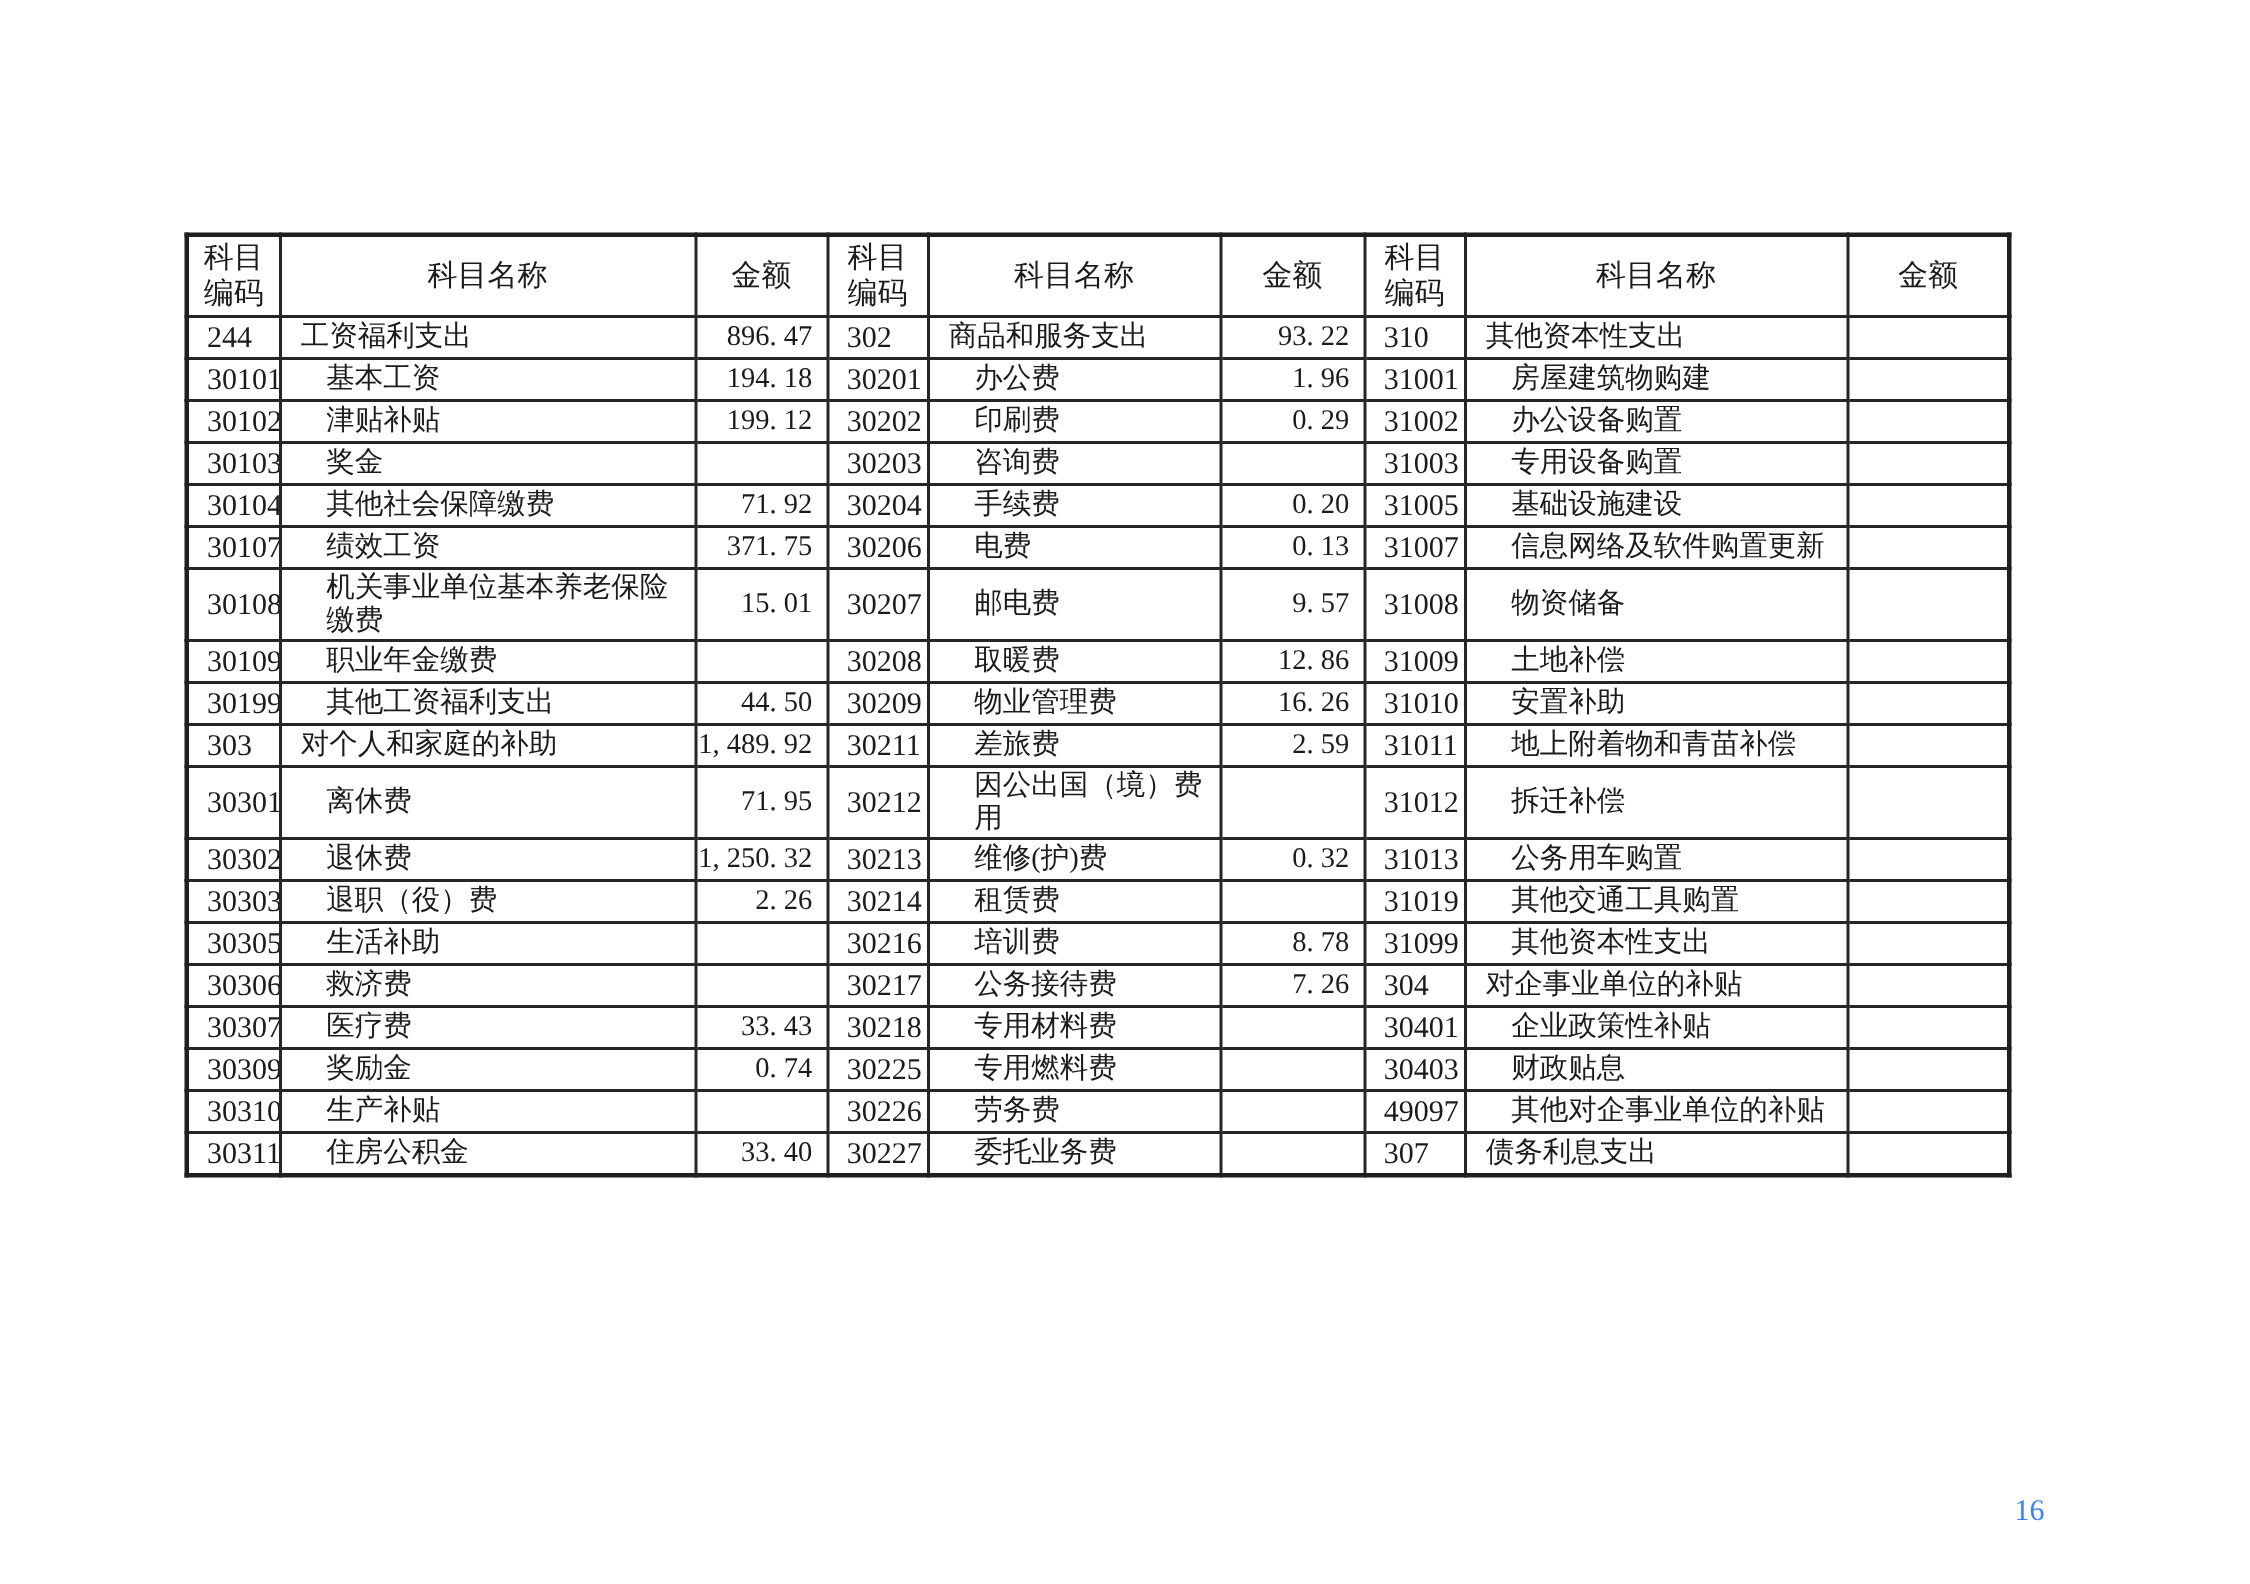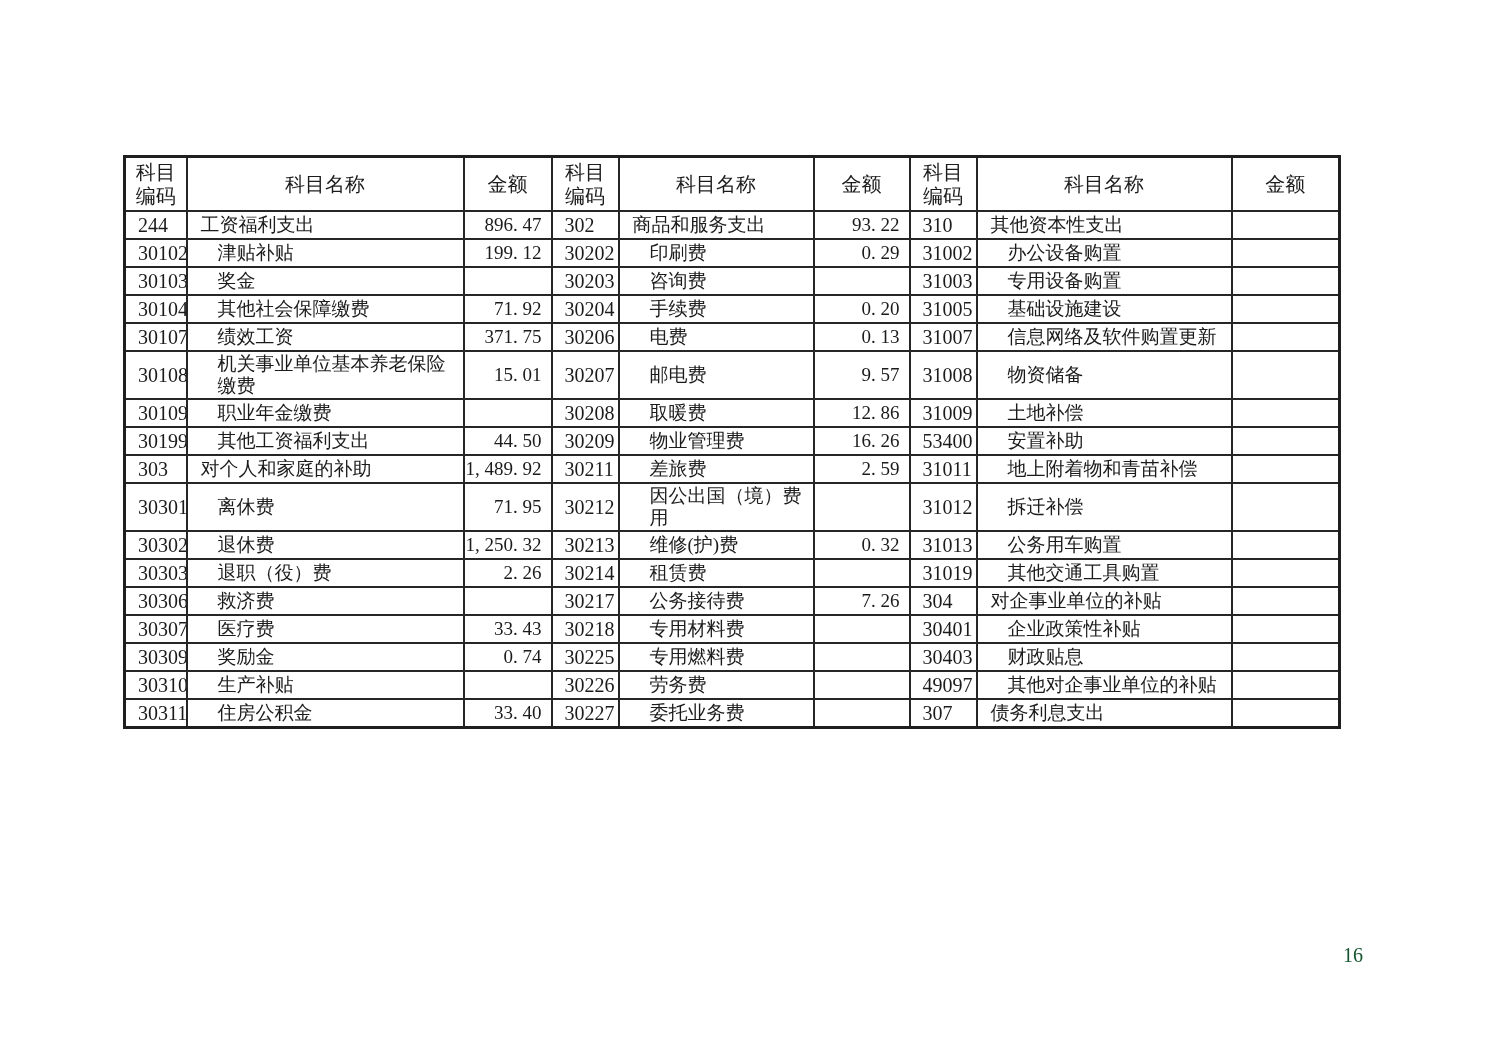--- a/index.html
+++ b/index.html
@@ -64,23 +64,23 @@
   td.name.lvl1 { padding-left: 30px; }
   td.amount {
     text-align: right;
     padding-right: 9px;
     font-size: 19px;
     white-space: nowrap;
   }
   .page-num {
     position: absolute;
     left: 1343px;
-    top: 944px;
+    top: 996px;
     font-size: 20px;
-    color: #14532d;
+    color: #3b82f6;
   }
 </style>
 </head>
 <body>
 
 <div class="sheet">
 
   <table class="budget">
     <colgroup>
       <col style="width:62px">
@@ -121,20 +121,31 @@
           <td class="name lvl0">工资福利支出</td>
           <td class="amount">896. 47</td>
           <td class="code">302</td>
           <td class="name lvl0">商品和服务支出</td>
           <td class="amount">93. 22</td>
           <td class="code">310</td>
           <td class="name lvl0">其他资本性支出</td>
           <td class="amount"></td>
         </tr>
         <tr>
+          <td class="code">30101</td>
+          <td class="name lvl1">基本工资</td>
+          <td class="amount">194. 18</td>
+          <td class="code">30201</td>
+          <td class="name lvl1">办公费</td>
+          <td class="amount">1. 96</td>
+          <td class="code">31001</td>
+          <td class="name lvl1">房屋建筑物购建</td>
+          <td class="amount"></td>
+        </tr>
+        <tr>
           <td class="code">30102</td>
           <td class="name lvl1">津贴补贴</td>
           <td class="amount">199. 12</td>
           <td class="code">30202</td>
           <td class="name lvl1">印刷费</td>
           <td class="amount">0. 29</td>
           <td class="code">31002</td>
           <td class="name lvl1">办公设备购置</td>
           <td class="amount"></td>
         </tr>
@@ -193,21 +204,21 @@
           <td class="name lvl1">土地补偿</td>
           <td class="amount"></td>
         </tr>
         <tr>
           <td class="code">30199</td>
           <td class="name lvl1">其他工资福利支出</td>
           <td class="amount">44. 50</td>
           <td class="code">30209</td>
           <td class="name lvl1">物业管理费</td>
           <td class="amount">16. 26</td>
-          <td class="code">53400</td>
+          <td class="code">31010</td>
           <td class="name lvl1">安置补助</td>
           <td class="amount"></td>
         </tr>
         <tr>
           <td class="code">303</td>
           <td class="name lvl0">对个人和家庭的补助</td>
           <td class="amount">1, 489. 92</td>
           <td class="code">30211</td>
           <td class="name lvl1">差旅费</td>
           <td class="amount">2. 59</td>
@@ -242,20 +253,31 @@
           <td class="name lvl1">退职（役）费</td>
           <td class="amount">2. 26</td>
           <td class="code">30214</td>
           <td class="name lvl1">租赁费</td>
           <td class="amount"></td>
           <td class="code">31019</td>
           <td class="name lvl1">其他交通工具购置</td>
           <td class="amount"></td>
         </tr>
         <tr>
+          <td class="code">30305</td>
+          <td class="name lvl1">生活补助</td>
+          <td class="amount"></td>
+          <td class="code">30216</td>
+          <td class="name lvl1">培训费</td>
+          <td class="amount">8. 78</td>
+          <td class="code">31099</td>
+          <td class="name lvl1">其他资本性支出</td>
+          <td class="amount"></td>
+        </tr>
+        <tr>
           <td class="code">30306</td>
           <td class="name lvl1">救济费</td>
           <td class="amount"></td>
           <td class="code">30217</td>
           <td class="name lvl1">公务接待费</td>
           <td class="amount">7. 26</td>
           <td class="code">304</td>
           <td class="name lvl0">对企事业单位的补贴</td>
           <td class="amount"></td>
         </tr>

